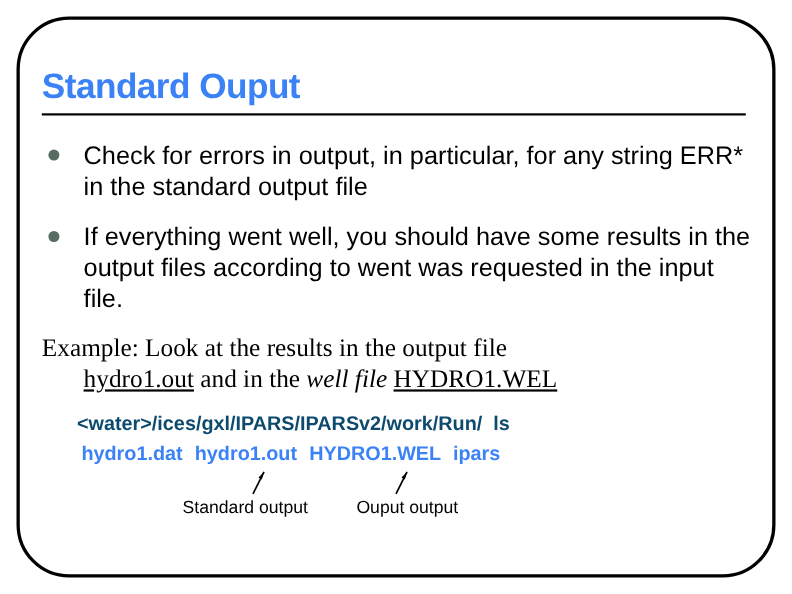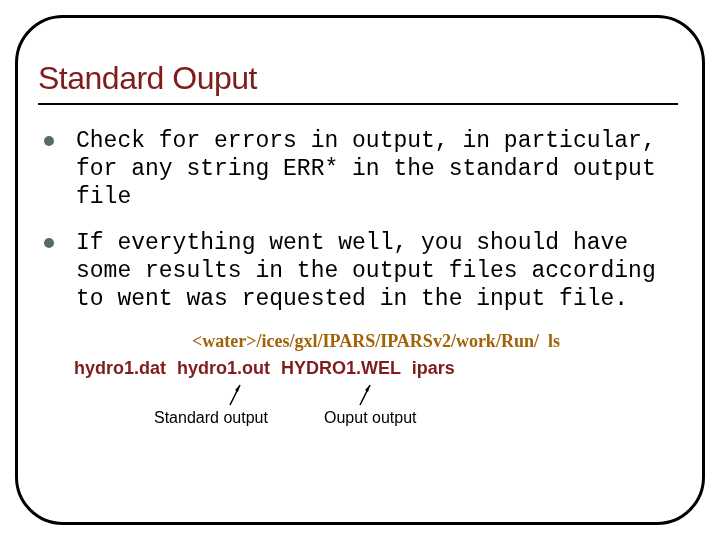--- a/index.html
+++ b/index.html
@@ -13,24 +13,24 @@
     border-radius: 48px;
   }
   .content {
     position: absolute;
     left: 38px; top: 60px;
     width: 644px;
   }
   .title-block { margin-bottom: 22px; }
   .title {
     font-family: Arial, Helvetica, sans-serif;
-    font-weight: 400;
+    font-weight: 700;
     font-size: 32px;
     letter-spacing: -0.5px;
-    color: #7f1d1d;
+    color: #3b82f6;
     padding-bottom: 6px;
   }
   .title-rule {
     border: none;
     border-top: 2px solid #000;
     width: 640px;
   }
   .bullets { list-style: none; padding-left: 6px; }
   .bullets li {
     display: flex;
@@ -39,50 +39,49 @@
   }
   .dot {
     width: 10px; height: 10px;
     border-radius: 50%;
     background: #576c60;
     margin-top: 9px;
     margin-right: 22px;
     flex-shrink: 0;
   }
   .bullet-text {
-    font-family: Liberation Mono, monospace;
+    font-family: Liberation Sans, sans-serif;
     font-size: 23px;
     line-height: 1.22;
     color: #000;
   }
   .example-line {
     font-family: "Times New Roman", Times, serif;
     font-size: 23px;
     line-height: 1.22;
     color: #000;
     margin-top: 4px;
     padding-left: 0;
   }
   .example-indent { padding-left: 38px; display: block; }
   .ul { text-decoration: underline; }
   .italic { font-style: italic; }
   .cmd-line {
-    font-family: Liberation Serif, serif;
+    font-family: Liberation Sans, sans-serif;
     font-size: 18px;
     font-weight: 700;
-    color: #a16207;
+    color: #0c4a6e;
     margin-top: 16px;
     padding-left: 32px;
-    text-align: center;
   }
   .file-line {
     font-family: Arial, Helvetica, sans-serif;
     font-size: 18px;
     font-weight: 700;
-    color: #7f1d1d;
+    color: #3b82f6;
     margin-top: 6px;
     padding-left: 36px;
     word-spacing: 6px;
   }
   .annot-row {
     position: relative;
     height: 50px;
     margin-top: 4px;
   }
   .arrow {
@@ -115,40 +114,46 @@
     <li>
       <span class="dot"></span>
       <span class="bullet-text">Check for errors in output, in particular, for any string ERR* in the standard output file</span>
     </li>
     <li>
       <span class="dot"></span>
       <span class="bullet-text">If everything went well, you should have some results in the output files according to went was requested in the input file.</span>
     </li>
   </ul>
 
+  <div class="example-line">
+    <span>Example:</span><span> Look at the results in the output file </span>
+    <span class="example-indent">
+      <span class="ul">hydro1.out</span><span> and in the </span><span class="italic">well file</span><span> </span><span class="ul">HYDRO1.WEL</span>
+    </span>
+  </div>
 
   <div class="cmd-line">
     <span>&lt;water&gt;/ices/gxl/IPARS/IPARSv2/work/Run/</span>&nbsp;&nbsp;<span>ls</span>
   </div>
 
   <div class="file-line">
     <span>hydro1.dat</span>
     <span>hydro1.out</span>
     <span>HYDRO1.WEL</span>
     <span>ipars</span>
   </div>
 
   <div class="annot-row">
     <div class="arrow" style="left:188px; top:0;">
       <svg width="20" height="24">
           <line x1="4" y1="22" x2="14" y2="2" stroke="#000" stroke-width="1.5"></line>
           <polygon points="14,2 9,7 12,9" fill="#000"></polygon>
         </svg>
     </div>
-    <div class="annot-label" style="left:116px;">Standard output</div>
+    <div class="annot-label" style="left:128px;">Standard output</div>
 
     <div class="arrow" style="left:318px; top:0;">
       <svg width="20" height="24">
           <line x1="4" y1="22" x2="14" y2="2" stroke="#000" stroke-width="1.5"></line>
           <polygon points="14,2 9,7 12,9" fill="#000"></polygon>
         </svg>
     </div>
     <div class="annot-label" style="left:286px;">Ouput output</div>
   </div>
 

